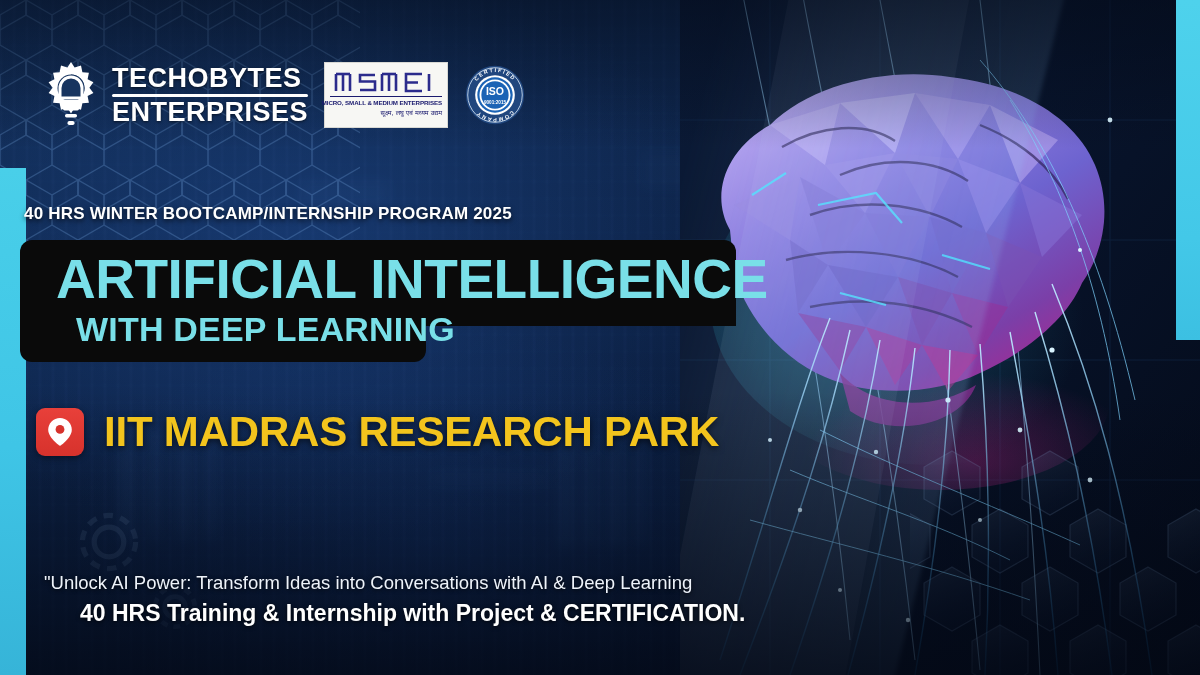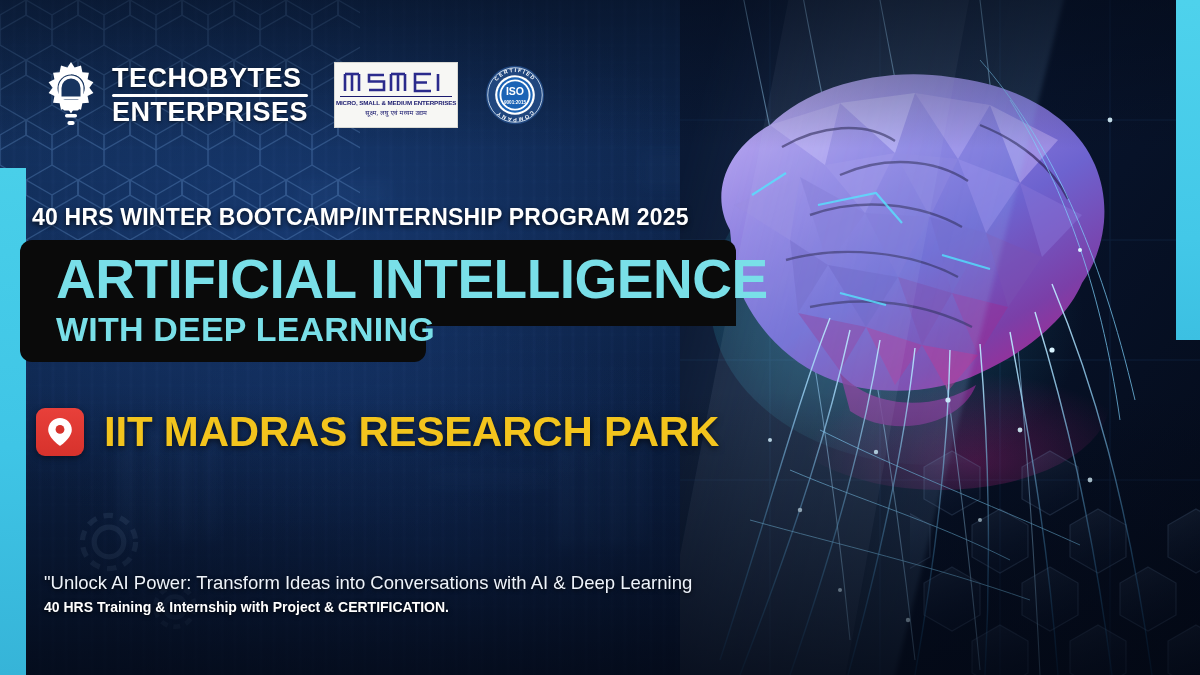--- a/index.html
+++ b/index.html
@@ -54,76 +54,76 @@
   .rail-left{
     position:absolute;left:0;top:168px;width:26px;height:507px;
     background:linear-gradient(180deg,#49cfe9 0%,#3fc5e6 55%,#36b4d8 100%);
   }
   .rail-right{
     position:absolute;right:0;top:0;width:24px;height:340px;
     background:linear-gradient(180deg,#4ed2ec 0%,#43c8e8 70%,#3cc0e2 100%);
   }
 
   
-  .logorow{position:absolute;left:40px;top:60px;display:flex;align-items:center;gap:26px;}
+  .logorow{position:absolute;left:40px;top:60px;display:flex;align-items:center;gap:16px;}
   .tb-logo{display:flex;align-items:center;gap:10px;}
   .tb-mark{width:62px;height:70px;flex:0 0 auto;}
   .tb-words{display:flex;flex-direction:column;line-height:.98;}
   .tb-words .l1,.tb-words .l2{
     color:#ffffff;font-weight:700;letter-spacing:.5px;
     font-family:"Liberation Sans", sans-serif;
     text-shadow:0 1px 3px rgba(0,0,0,.6);
   }
   .tb-words .l1{font-size:27px;}
   .tb-rule{height:3px;background:#fff;margin:2px 0 2px 0;border-radius:2px;}
   .tb-words .l2{font-size:27px;}
 
   .msme{
     width:124px;height:66px;background:#f7f7f4;border:1px solid #d9d9d4;
     box-sizing:border-box;padding:0 5px 3px;display:flex;flex-direction:column;
-    align-items:center;justify-content:center;
+    align-items:flex-end;justify-content:center;
   }
   .msme svg{display:block;}
   .msme .m-sub{
     font-size:6.2px;font-weight:700;color:#1a1a6e;letter-spacing:-.1px;
     white-space:nowrap;margin-top:1px;
     font-family:"Liberation Sans", sans-serif;
   }
   .msme .m-hin{
     font-size:6.4px;color:#1a1a6e;white-space:nowrap;margin-top:1.5px;
     font-family:"DejaVu Sans", sans-serif;
   }
   .msme .m-line{width:100%;height:1px;background:#1a1a6e;margin:2px 0 1px;}
 
   .iso{width:62px;height:62px;flex:0 0 auto;}
 
   
   .eyebrow{
-    position:absolute;left:32px;top:204px;
-    font-size:23px;font-weight:700;color:#fff;letter-spacing:.2px;
+    position:absolute;left:24px;top:204px;
+    font-size:17px;font-weight:700;color:#fff;letter-spacing:.2px;
     text-shadow:0 2px 5px rgba(0,0,0,.75);
     white-space:nowrap;
   }
 
   .blackblock{position:absolute;left:20px;top:240px;width:804px;height:122px;}
   .bb-top{
     position:absolute;left:0;top:0;width:716px;height:86px;
     background:#0a0a0a;border-radius:12px 12px 0 12px;
   }
   .bb-bot{
     position:absolute;left:0;top:62px;width:406px;height:60px;
     background:#0a0a0a;border-radius:0 0 12px 12px;
   }
   .h1{
     position:absolute;left:36px;top:12px;z-index:3;
     font-size:55px;font-weight:700;color:#79dfe8;letter-spacing:-.5px;
     line-height:1;white-space:nowrap;
   }
   .h2{
-    position:absolute;left:36px;top:72px;z-index:3;
+    position:absolute;left:56px;top:72px;z-index:3;
     font-size:34px;font-weight:700;color:#79dfe8;letter-spacing:.2px;
     line-height:1;white-space:nowrap;
   }
 
   
   .venue{position:absolute;left:36px;top:408px;display:flex;align-items:flex-start;gap:20px;}
   .pin{
     width:48px;height:48px;border-radius:9px;
     background:linear-gradient(180deg,#e8403a 0%,#d7322c 100%);
     display:flex;align-items:center;justify-content:center;flex:0 0 auto;
@@ -131,22 +131,22 @@
   }
   .venue-text{
     font-size:42px;font-weight:700;color:#f3c41d;letter-spacing:-.2px;
     white-space:nowrap;text-shadow:0 2px 6px rgba(0,0,0,.6);
   }
 
   
   .tagline{position:absolute;left:44px;top:570px;line-height:1.45;}
   .tag1{font-size:18.5px;color:#eef3fa;font-weight:400;white-space:nowrap;
         text-shadow:0 1px 4px rgba(0,0,0,.8);}
-  .tag2{font-size:14px;color:#ffffff;font-weight:700;white-space:nowrap;
-        text-shadow:0 1px 4px rgba(0,0,0,.8);}
+  .tag2{font-size:23px;color:#ffffff;font-weight:700;white-space:nowrap;
+        text-shadow:0 1px 4px rgba(0,0,0,.8);margin-left:36px;}
 </style>
 </head>
 <body>
 
 <div id="poster">
 
   <div class="circuit"></div>
 
   <div class="blurblocks">
     <i style="left:120px;top:420px;width:14px;height:120px;"></i>

